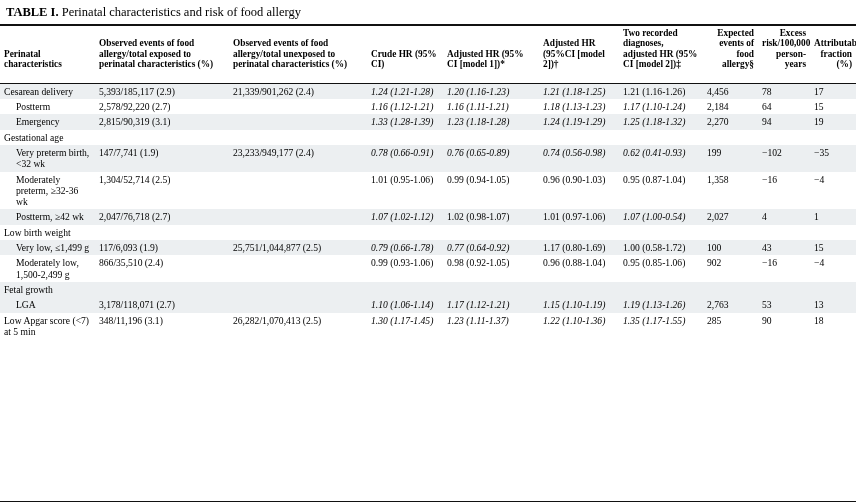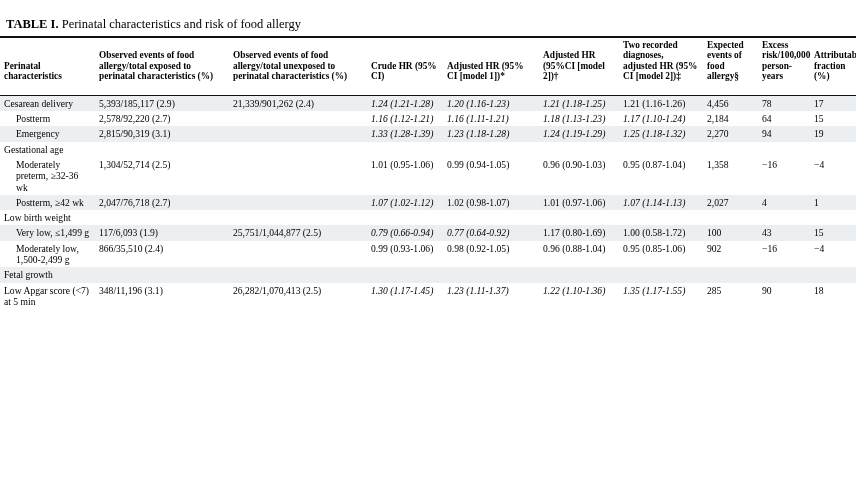--- a/index.html
+++ b/index.html
@@ -1,36 +1,36 @@
 <!DOCTYPE html>
 <html><head>
 <meta charset="utf-8">
 <style>
   html,body{margin:0;padding:0;background:#fff;}
   body{width:856px;height:502px;font-family:"Liberation Serif",serif;color:#000;overflow:hidden;}
   .wrap{width:856px;height:502px;position:relative;box-sizing:border-box;}
-  .title-bar{padding:5px 6px 4px 6px;font-size:12.5px;border-bottom:2px solid #111;margin-top:12px;}
+  .title-bar{padding:5px 6px 4px 6px;font-size:12.5px;border-bottom:2px solid #111;}
   .title-bar .lbl{font-weight:bold;}
   table{border-collapse:collapse;width:856px;table-layout:fixed;}
   col.c0{width:95px}
   col.c1{width:134px}
   col.c2{width:138px}
   col.c3{width:76px}
   col.c4{width:96px}
   col.c5{width:80px}
   col.c6{width:84px}
   col.c7{width:55px}
   col.c8{width:52px}
   col.c9{width:46px}
   thead th{
     font-size:9.3px;font-weight:bold;vertical-align:bottom;
     padding:2px 4px 13px 4px;line-height:1.12;text-align:left;
     border-bottom:1px solid #111;
   }
-  thead th.ctr{text-align:left;}
+  thead th.ctr{text-align:right;}
   tbody td{
     font-size:9.6px;vertical-align:top;padding:2px 4px 2px 4px;line-height:1.18;
   }
   tbody td.num{text-align:left;}
   tbody td.ital{font-style:italic;}
   tbody tr.shade td{background:#eceff1;}
   tbody tr.plain td{background:#fff;}
   .ind1{padding-left:16px;}
   .ind0{margin-top:35px;}
   .grp{font-size:9.6px;}
@@ -115,61 +115,73 @@
           <td></td>
           <td></td>
           <td></td>
           <td></td>
           <td></td>
           <td></td>
           <td class="num"></td>
           <td class="num"></td>
           <td class="num"></td>
         </tr>
+        <tr class="shade">
+          <td class="ind1 grp">Very preterm birth, &lt;32 wk</td>
+          <td>147/7,741 (1.9)</td>
+          <td>23,233/949,177 (2.4)</td>
+          <td class=" ital">0.78 (0.66-0.91)</td>
+          <td class=" ital">0.76 (0.65-0.89)</td>
+          <td class=" ital">0.74 (0.56-0.98)</td>
+          <td class=" ital">0.62 (0.41-0.93)</td>
+          <td class="num">199</td>
+          <td class="num">−102</td>
+          <td class="num">−35</td>
+        </tr>
         <tr class="plain">
           <td class="ind1 grp">Moderately preterm, ≥32-36 wk</td>
           <td>1,304/52,714 (2.5)</td>
           <td></td>
           <td>1.01 (0.95-1.06)</td>
           <td>0.99 (0.94-1.05)</td>
           <td>0.96 (0.90-1.03)</td>
           <td>0.95 (0.87-1.04)</td>
           <td class="num">1,358</td>
           <td class="num">−16</td>
           <td class="num">−4</td>
         </tr>
         <tr class="shade">
           <td class="ind1 grp">Postterm, ≥42 wk</td>
           <td>2,047/76,718 (2.7)</td>
           <td></td>
           <td class=" ital">1.07 (1.02-1.12)</td>
           <td>1.02 (0.98-1.07)</td>
           <td>1.01 (0.97-1.06)</td>
-          <td class=" ital">1.07 (1.14-1.13)</td>
+          <td class=" ital">1.07 (1.00-0.54)</td>
           <td class="num">2,027</td>
           <td class="num">4</td>
           <td class="num">1</td>
         </tr>
         <tr class="plain">
           <td class="ind0 grp">Low birth weight</td>
           <td></td>
           <td></td>
           <td></td>
           <td></td>
           <td></td>
           <td></td>
           <td class="num"></td>
           <td class="num"></td>
           <td class="num"></td>
         </tr>
         <tr class="shade">
           <td class="ind1 grp">Very low, ≤1,499 g</td>
           <td>117/6,093 (1.9)</td>
           <td>25,751/1,044,877 (2.5)</td>
-          <td class=" ital">0.79 (0.66-0.94)</td>
+          <td class=" ital">0.79 (0.66-1.78)</td>
           <td class=" ital">0.77 (0.64-0.92)</td>
           <td>1.17 (0.80-1.69)</td>
           <td>1.00 (0.58-1.72)</td>
           <td class="num">100</td>
           <td class="num">43</td>
           <td class="num">15</td>
         </tr>
         <tr class="plain">
           <td class="ind1 grp">Moderately low, 1,500-2,499 g</td>
           <td>866/35,510 (2.4)</td>
@@ -186,20 +198,32 @@
           <td class="ind0 grp">Fetal growth</td>
           <td></td>
           <td></td>
           <td></td>
           <td></td>
           <td></td>
           <td></td>
           <td class="num"></td>
           <td class="num"></td>
           <td class="num"></td>
+        </tr>
+        <tr class="shade">
+          <td class="ind1 grp">LGA</td>
+          <td>3,178/118,071 (2.7)</td>
+          <td></td>
+          <td class=" ital">1.10 (1.06-1.14)</td>
+          <td class=" ital">1.17 (1.12-1.21)</td>
+          <td class=" ital">1.15 (1.10-1.19)</td>
+          <td class=" ital">1.19 (1.13-1.26)</td>
+          <td class="num">2,763</td>
+          <td class="num">53</td>
+          <td class="num">13</td>
         </tr>
         <tr class="plain">
           <td class="ind0 grp">Low Apgar score (&lt;7) at 5 min</td>
           <td>348/11,196 (3.1)</td>
           <td>26,282/1,070,413 (2.5)</td>
           <td class=" ital">1.30 (1.17-1.45)</td>
           <td class=" ital">1.23 (1.11-1.37)</td>
           <td class=" ital">1.22 (1.10-1.36)</td>
           <td class=" ital">1.35 (1.17-1.55)</td>
           <td class="num">285</td>

